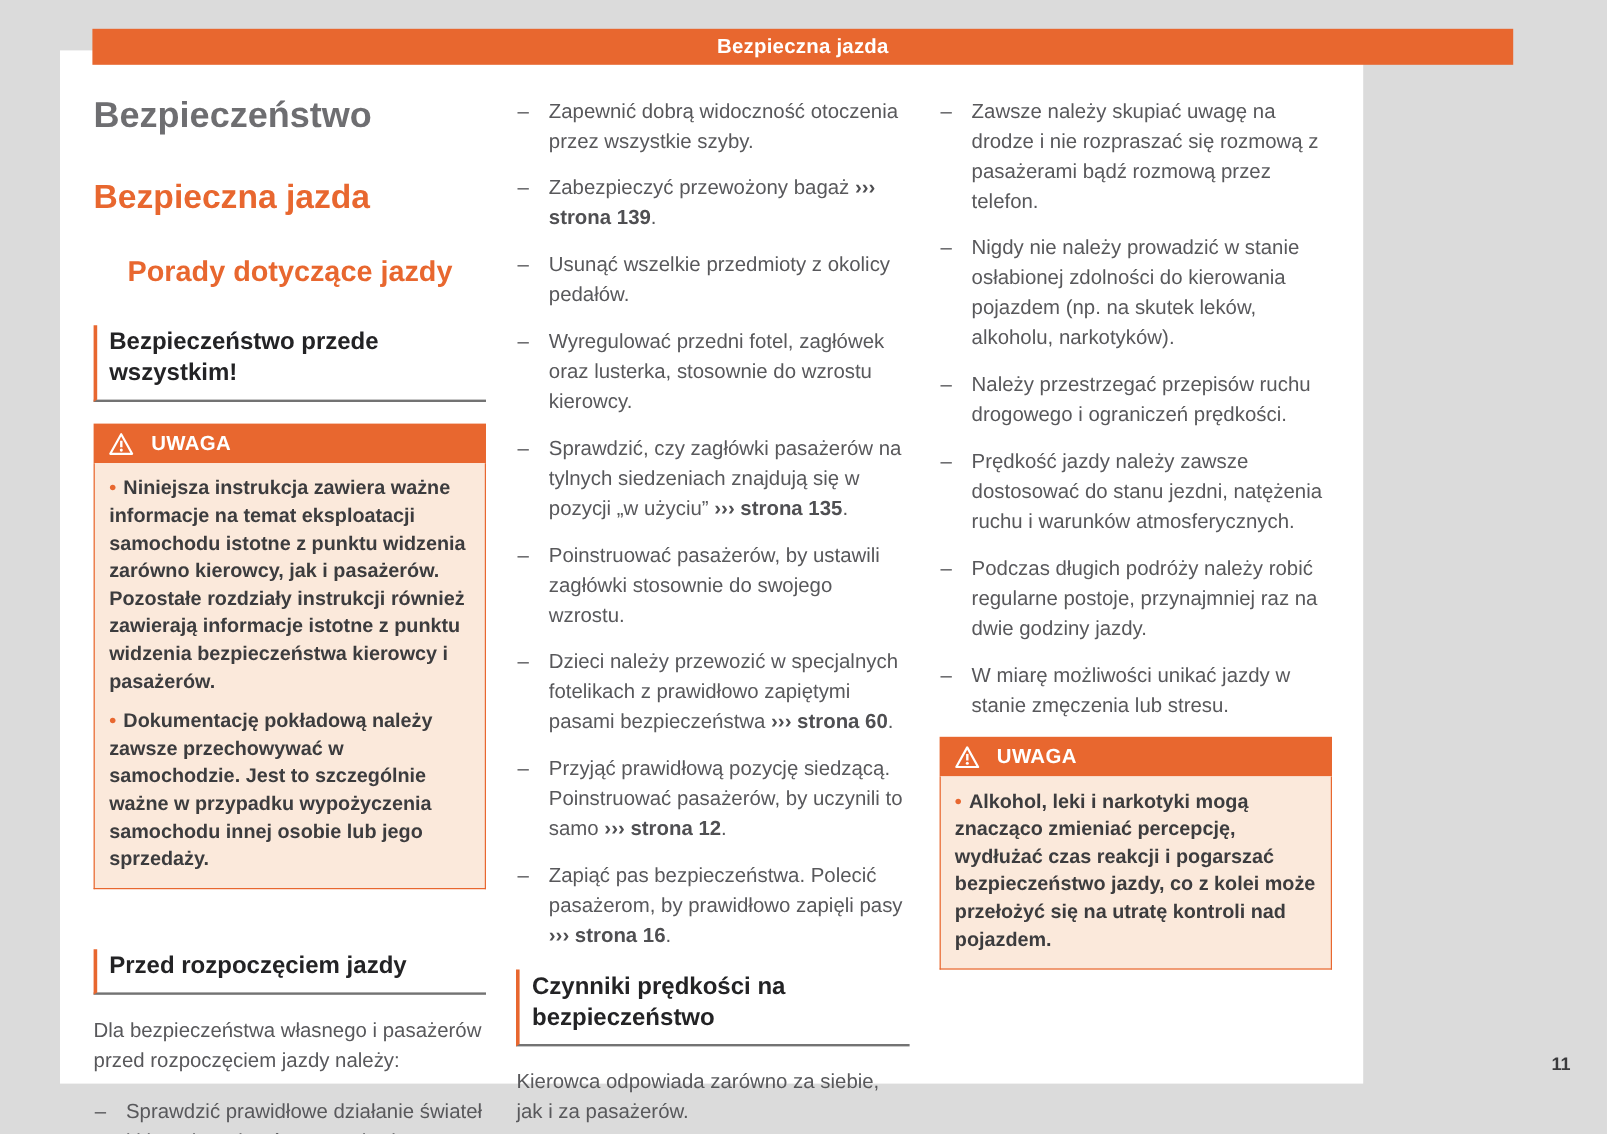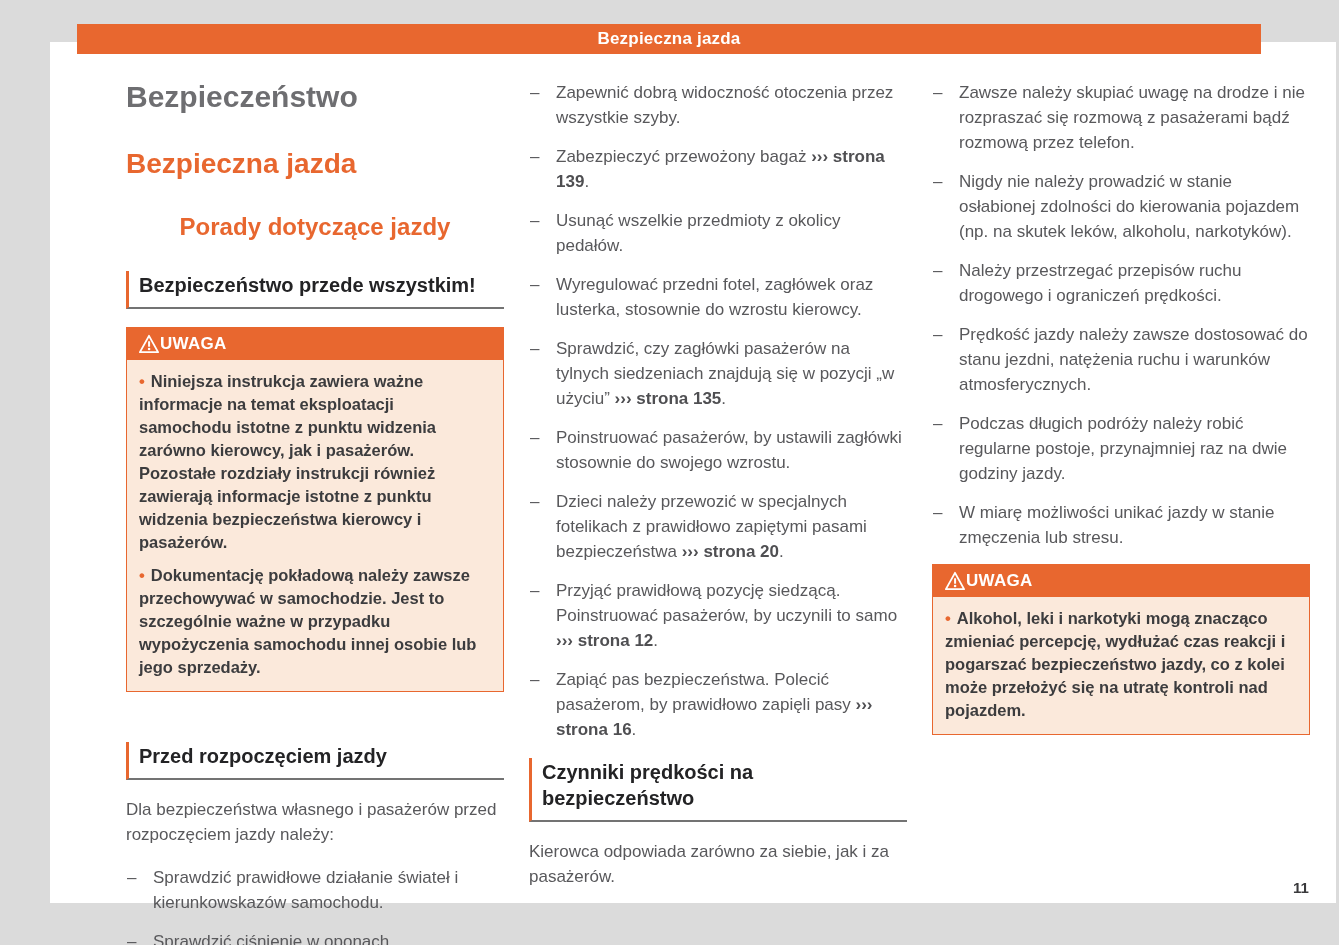--- a/index.html
+++ b/index.html
@@ -1,18 +1,18 @@
 <!DOCTYPE html>
 <html><head>
 <meta charset="utf-8">
 <style>
   html,body{margin:0;padding:0;background:#dbdbdb;}
   .canvas{position:relative;width:1339px;height:945px;background:#dbdbdb;overflow:hidden;
           font-family:"Liberation Sans","DejaVu Sans",sans-serif;}
-  .page{position:absolute;left:50px;top:42px;width:1238px;height:861px;background:#ffffff;padding-left:48px;}
+  .page{position:absolute;left:50px;top:42px;width:1086px;height:861px;background:#ffffff;}
   .banner{position:absolute;left:77px;top:24px;width:1184px;height:30px;background:#e8672f;
           color:#ffffff;display:flex;align-items:center;justify-content:center;
           font-size:17px;font-weight:bold;z-index:2;letter-spacing:.2px;}
   .content{display:flex;gap:25px;padding:34px 26px 0 28px;}
   .col{flex:1;min-width:0;}
 
   .h-chapter{font-size:30px;line-height:34px;font-weight:bold;color:#6e6e71;margin:4px 0 0;}
   .h-section{font-size:28px;line-height:32px;font-weight:bold;color:#e8672f;margin:34px 0 0;}
   .h-subsection{font-size:24px;line-height:28px;font-weight:bold;color:#e8672f;margin:33px 0 0;text-align:center;}
 
@@ -25,21 +25,21 @@
   .para{font-size:17px;line-height:25px;color:#58585b;margin:17px 0 18px;}
 
   .dashlist{list-style:none;margin:16px 0 0;padding:0;font-size:17px;line-height:25px;color:#58585b;}
   .dashlist.flush{margin-top:4px;}
   .dashlist li{position:relative;padding-left:27px;margin:0 0 14px;}
   .dash{position:absolute;left:1px;top:0;}
   .ref{font-weight:bold;color:#4f4f52;}
 
   .warnbox{margin-top:18px;}
   .warnbox.tight{margin-top:10px;}
-  .warnhead{display:flex;align-items:center;gap:0;background:#e8672f;color:#ffffff;
+  .warnhead{display:flex;align-items:center;gap:14px;background:#e8672f;color:#ffffff;
             height:33px;padding:0 12px;font-size:17px;font-weight:bold;letter-spacing:.3px;}
   .warnicon{display:inline-flex;width:22px;height:20px;}
   .warnbody{background:#fbe9db;border:1px solid #e8672f;border-top:none;
             padding:10px 12px 12px;font-size:16.5px;line-height:23px;font-weight:bold;color:#3c3c3e;}
   .warnbody p{margin:0 0 10px;}
   .warnbody p:last-child{margin-bottom:0;}
   .obullet{color:#e8672f;margin-right:6px;}
 
   .pageno{position:absolute;left:1293px;top:879px;font-size:15px;font-weight:bold;color:#3a3a3c;}
 </style>
@@ -84,21 +84,21 @@
       </div>
 
       <div class="col">
         <ul class="dashlist flush">
           <li><span class="dash">–</span><span><span>Zapewnić dobrą widoczność otoczenia przez wszystkie szyby.</span><span class="ref"></span><span></span></span></li>
           <li><span class="dash">–</span><span><span>Zabezpieczyć przewożony bagaż </span><span class="ref">››› strona 139</span><span>.</span></span></li>
           <li><span class="dash">–</span><span><span>Usunąć wszelkie przedmioty z okolicy pedałów.</span><span class="ref"></span><span></span></span></li>
           <li><span class="dash">–</span><span><span>Wyregulować przedni fotel, zagłówek oraz lusterka, stosownie do wzrostu kierowcy.</span><span class="ref"></span><span></span></span></li>
           <li><span class="dash">–</span><span><span>Sprawdzić, czy zagłówki pasażerów na tylnych siedzeniach znajdują się w pozycji „w użyciu” </span><span class="ref">››› strona 135</span><span>.</span></span></li>
           <li><span class="dash">–</span><span><span>Poinstruować pasażerów, by ustawili zagłówki stosownie do swojego wzrostu.</span><span class="ref"></span><span></span></span></li>
-          <li><span class="dash">–</span><span><span>Dzieci należy przewozić w specjalnych fotelikach z prawidłowo zapiętymi pasami bezpieczeństwa </span><span class="ref">››› strona 20</span><span>.</span></span></li>
+          <li><span class="dash">–</span><span><span>Dzieci należy przewozić w specjalnych fotelikach z prawidłowo zapiętymi pasami bezpieczeństwa </span><span class="ref">››› strona 60</span><span>.</span></span></li>
           <li><span class="dash">–</span><span><span>Przyjąć prawidłową pozycję siedzącą. Poinstruować pasażerów, by uczynili to samo </span><span class="ref">››› strona 12</span><span>.</span></span></li>
           <li><span class="dash">–</span><span><span>Zapiąć pas bezpieczeństwa. Polecić pasażerom, by prawidłowo zapięli pasy </span><span class="ref">››› strona 16</span><span>.</span></span></li>
         </ul>
 
         <div class="sec-head mt-md">Czynniki prędkości na bezpieczeństwo</div>
         <p class="para">Kierowca odpowiada zarówno za siebie, jak i za pasażerów.</p>
       </div>
 
       <div class="col">
         <ul class="dashlist flush">

